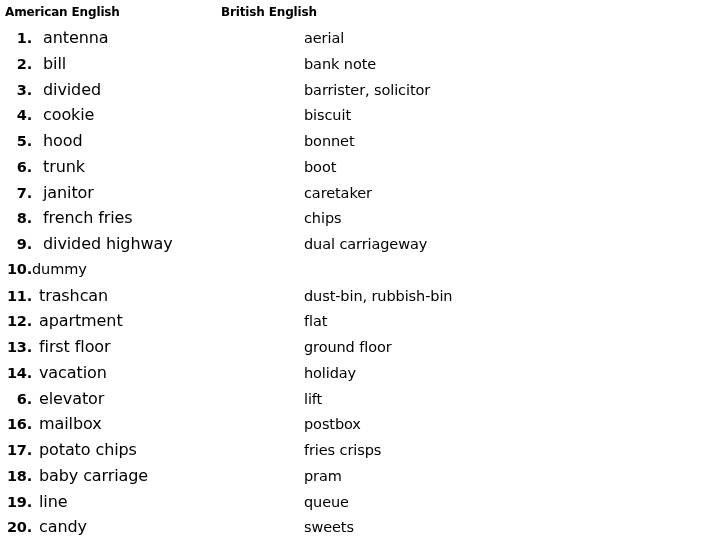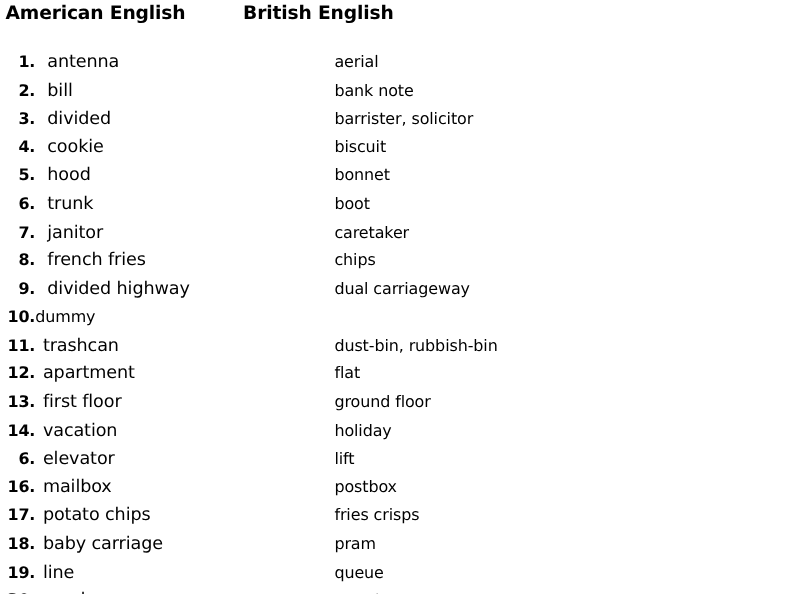--- a/index.html
+++ b/index.html
@@ -25,21 +25,21 @@
   }
 
   
   .header-row {
     display: flex;
     align-items: baseline;
     height: 25px;
   }
   .col-head {
     font-weight: bold;
-    font-size: 17px;
+    font-size: 12px;
     line-height: 25px;
     letter-spacing: -0.15px;
     white-space: nowrap;
   }
   .col-head.american { width: 216px; }
   .col-head.british  { width: 400px; }
 
   
   .row {
     display: flex;
@@ -68,21 +68,20 @@
   }
   
   .row.single .am-term { padding-left: 11px; }
 
   .br-term {
     flex: 1 1 auto;
     font-size: 14.5px;
     line-height: 25.75px;
     letter-spacing: -0.1px;
     white-space: nowrap;
-    margin-top: 20px;
   }
 </style>
 </head>
 <body>
 
 <div id="sheet">
 
   <div class="header-row">
     <div class="col-head american">American English</div>
     <div class="col-head british">British English</div>

